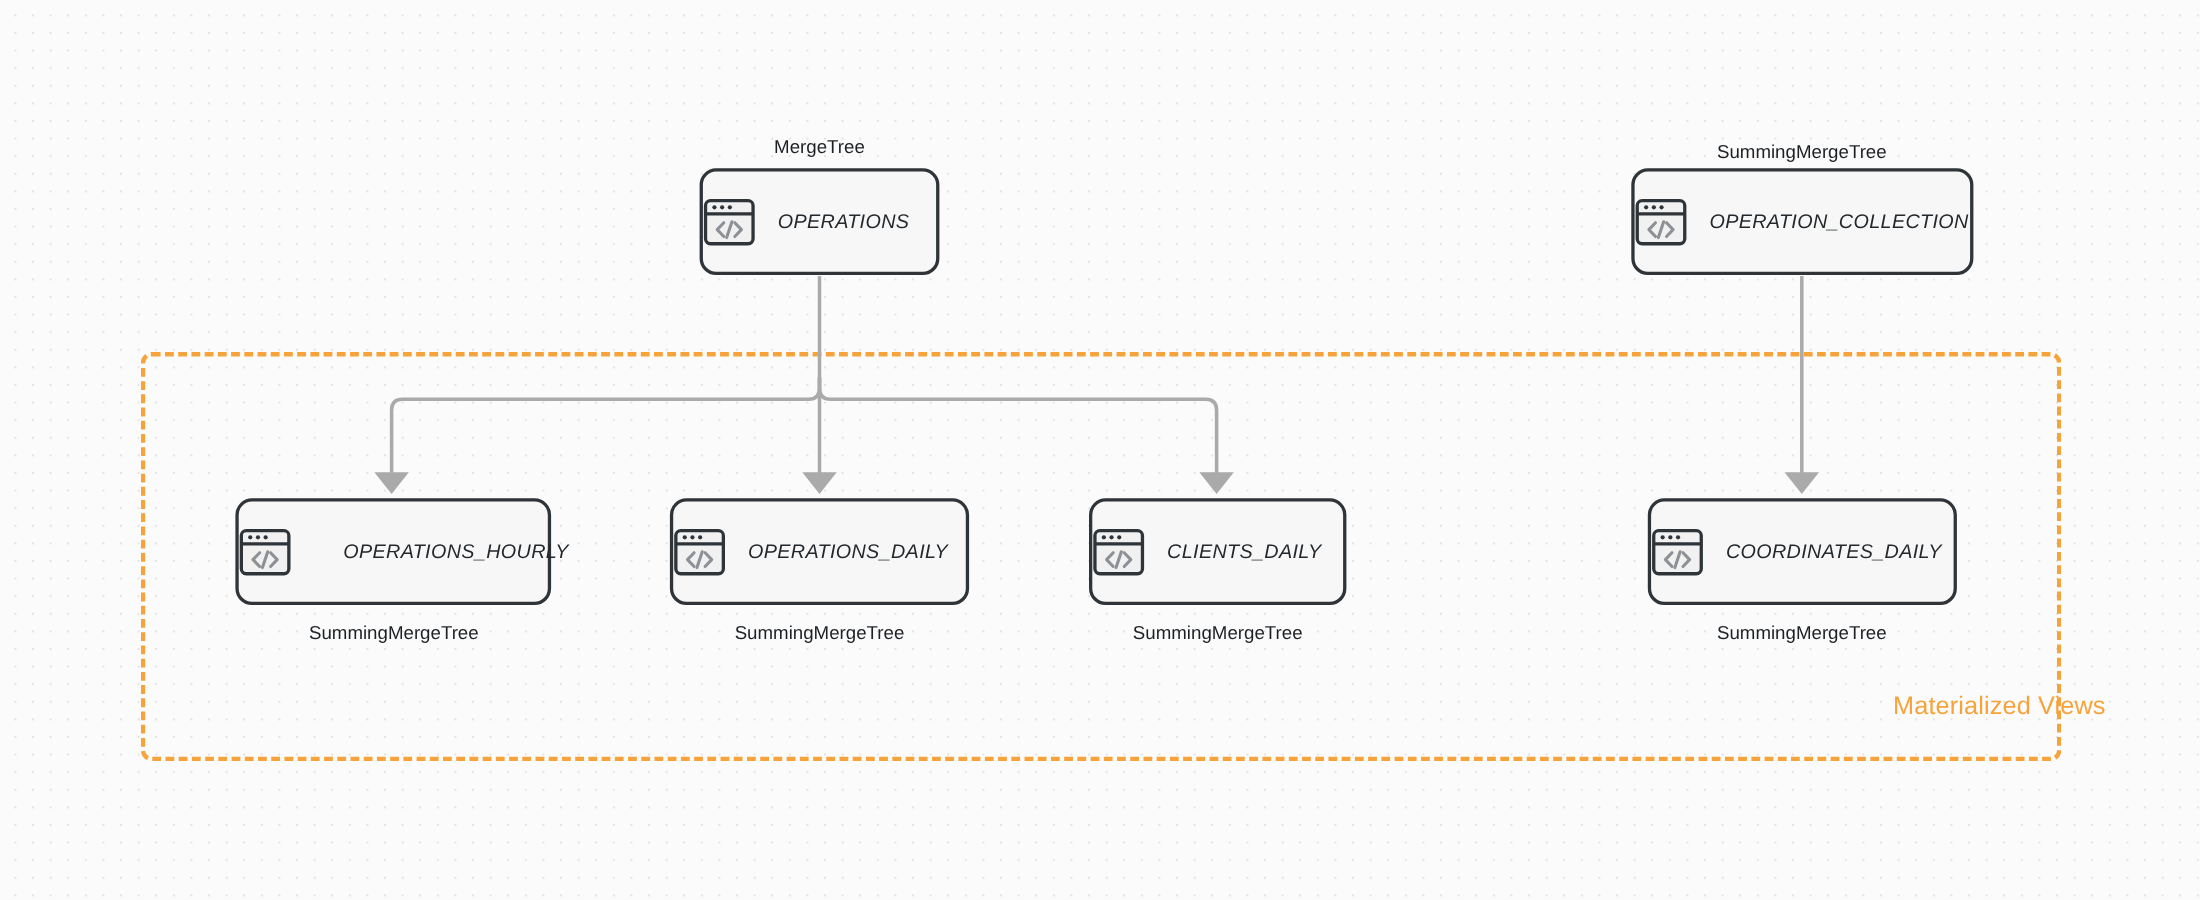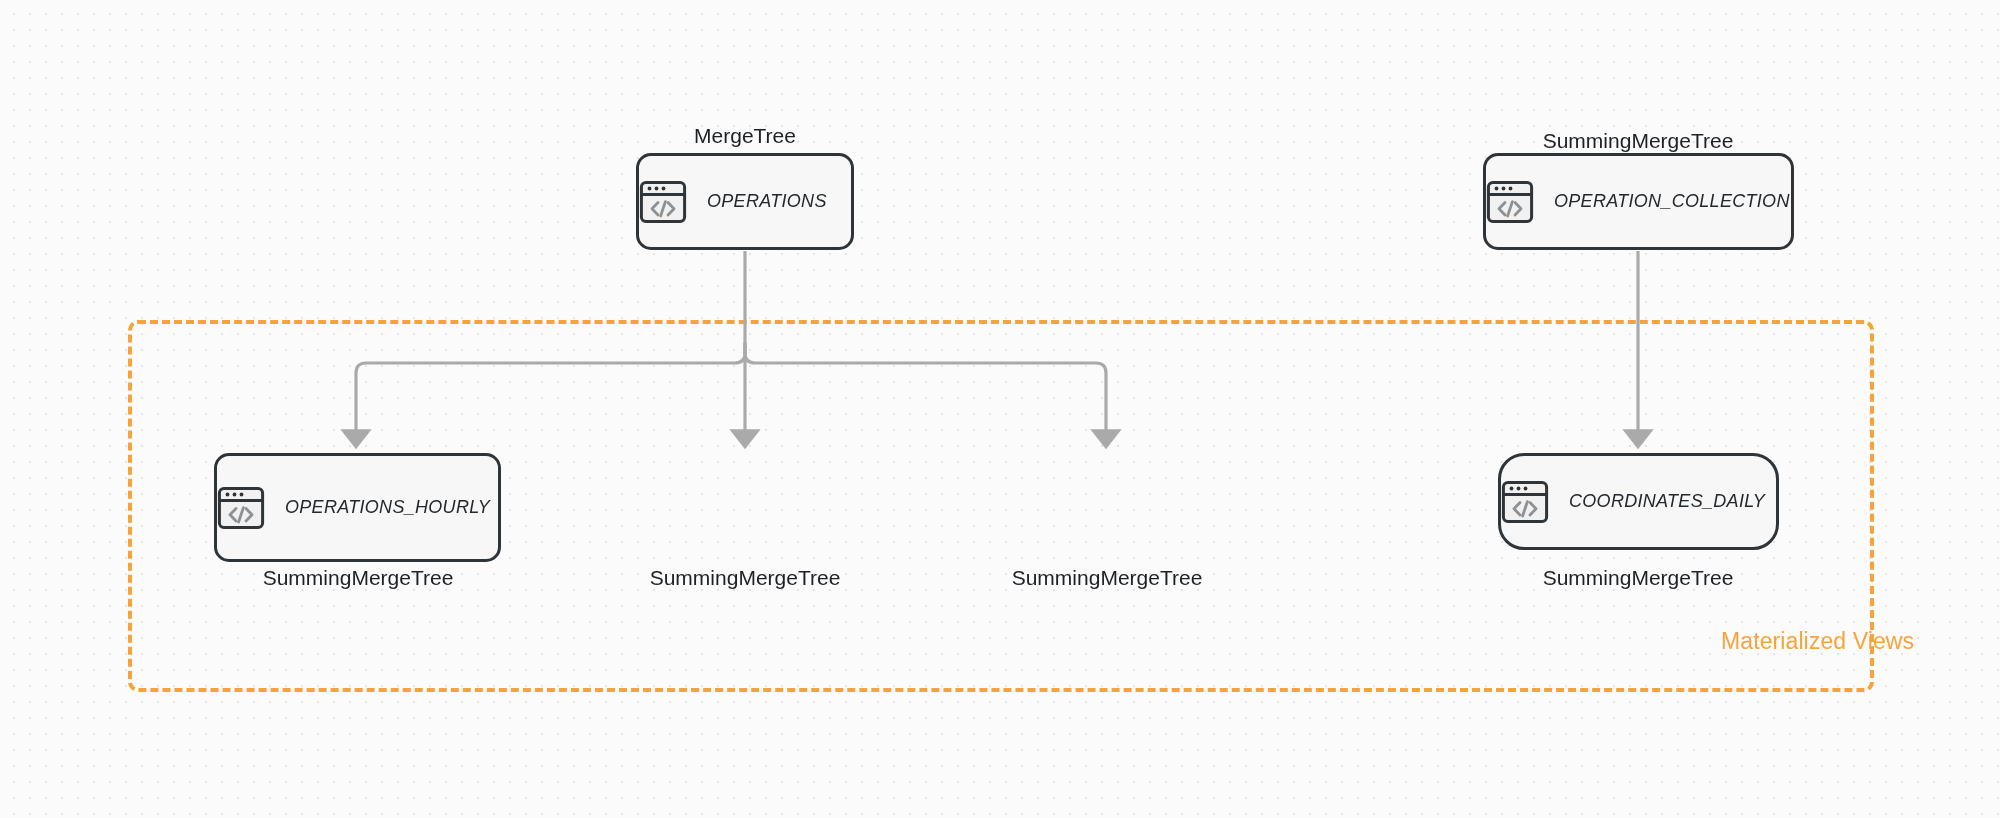--- a/index.html
+++ b/index.html
@@ -67,21 +67,21 @@
     font-style: italic;
     color: #23282c;
     letter-spacing: 0.3px;
     white-space: nowrap;
     margin-left: 20px;
   }
 
   
   .engine-label {
     position: absolute;
-    font-size: 21px;
+    font-size: 17px;
     color: #1d2125;
     white-space: nowrap;
     text-align: center;
   }
 
   .win-icon {
     flex: 0 0 auto;
     width: 48px;
     height: 44px;
     display: block;
@@ -142,37 +142,63 @@
       <circle cx="10.5" cy="8.5" r="1.9" fill="#2f3438"></circle>
       <circle cx="17.5" cy="8.5" r="1.9" fill="#2f3438"></circle>
       <circle cx="24.5" cy="8.5" r="1.9" fill="#2f3438"></circle>
       <path d="M 19 22.5 L 13 28.8 L 19 35" fill="none" stroke="#8d9196" stroke-width="2.8" stroke-linecap="round" stroke-linejoin="round"></path>
       <path d="M 29 22.5 L 35 28.8 L 29 35" fill="none" stroke="#8d9196" stroke-width="2.8" stroke-linecap="round" stroke-linejoin="round"></path>
       <path d="M 26.4 21.6 L 21.6 36" fill="none" stroke="#8d9196" stroke-width="2.8" stroke-linecap="round"></path>
     </svg>
     <span class="node-title">OPERATION_COLLECTION</span>
   </div>
 
-  <div class="node" style="left:214px; top:453px; width:287px; height:109px;">
+  <div class="node" style="left:214px; top:453px; width:287px; height:97px;gap:27px;">
     <svg class="win-icon" viewBox="0 0 48 44">
       <rect x="2.4" y="2.4" width="43.2" height="39.2" rx="4.5" ry="4.5" fill="#f1f1f1" stroke="#2f3438" stroke-width="3"></rect>
       <path d="M 2.4 14.5 L 45.6 14.5" stroke="#2f3438" stroke-width="3"></path>
       <circle cx="10.5" cy="8.5" r="1.9" fill="#2f3438"></circle>
       <circle cx="17.5" cy="8.5" r="1.9" fill="#2f3438"></circle>
       <circle cx="24.5" cy="8.5" r="1.9" fill="#2f3438"></circle>
       <path d="M 19 22.5 L 13 28.8 L 19 35" fill="none" stroke="#8d9196" stroke-width="2.8" stroke-linecap="round" stroke-linejoin="round"></path>
       <path d="M 29 22.5 L 35 28.8 L 29 35" fill="none" stroke="#8d9196" stroke-width="2.8" stroke-linecap="round" stroke-linejoin="round"></path>
       <path d="M 26.4 21.6 L 21.6 36" fill="none" stroke="#8d9196" stroke-width="2.8" stroke-linecap="round"></path>
     </svg>
     <span class="node-title">OPERATIONS_HOURLY</span>
   </div>
 
-
-
-  <div class="node" style="left:1498px; top:453px; width:281px; height:97px;border-radius:26px;">
+  <div class="node" style="left:609px; top:453px; width:272px; height:97px;">
+    <svg class="win-icon" viewBox="0 0 48 44">
+      <rect x="2.4" y="2.4" width="43.2" height="39.2" rx="4.5" ry="4.5" fill="#f1f1f1" stroke="#2f3438" stroke-width="3"></rect>
+      <path d="M 2.4 14.5 L 45.6 14.5" stroke="#2f3438" stroke-width="3"></path>
+      <circle cx="10.5" cy="8.5" r="1.9" fill="#2f3438"></circle>
+      <circle cx="17.5" cy="8.5" r="1.9" fill="#2f3438"></circle>
+      <circle cx="24.5" cy="8.5" r="1.9" fill="#2f3438"></circle>
+      <path d="M 19 22.5 L 13 28.8 L 19 35" fill="none" stroke="#8d9196" stroke-width="2.8" stroke-linecap="round" stroke-linejoin="round"></path>
+      <path d="M 29 22.5 L 35 28.8 L 29 35" fill="none" stroke="#8d9196" stroke-width="2.8" stroke-linecap="round" stroke-linejoin="round"></path>
+      <path d="M 26.4 21.6 L 21.6 36" fill="none" stroke="#8d9196" stroke-width="2.8" stroke-linecap="round"></path>
+    </svg>
+    <span class="node-title">OPERATIONS_DAILY</span>
+  </div>
+
+  <div class="node" style="left:990px; top:453px; width:234px; height:97px;">
+    <svg class="win-icon" viewBox="0 0 48 44">
+      <rect x="2.4" y="2.4" width="43.2" height="39.2" rx="4.5" ry="4.5" fill="#f1f1f1" stroke="#2f3438" stroke-width="3"></rect>
+      <path d="M 2.4 14.5 L 45.6 14.5" stroke="#2f3438" stroke-width="3"></path>
+      <circle cx="10.5" cy="8.5" r="1.9" fill="#2f3438"></circle>
+      <circle cx="17.5" cy="8.5" r="1.9" fill="#2f3438"></circle>
+      <circle cx="24.5" cy="8.5" r="1.9" fill="#2f3438"></circle>
+      <path d="M 19 22.5 L 13 28.8 L 19 35" fill="none" stroke="#8d9196" stroke-width="2.8" stroke-linecap="round" stroke-linejoin="round"></path>
+      <path d="M 29 22.5 L 35 28.8 L 29 35" fill="none" stroke="#8d9196" stroke-width="2.8" stroke-linecap="round" stroke-linejoin="round"></path>
+      <path d="M 26.4 21.6 L 21.6 36" fill="none" stroke="#8d9196" stroke-width="2.8" stroke-linecap="round"></path>
+    </svg>
+    <span class="node-title">CLIENTS_DAILY</span>
+  </div>
+
+  <div class="node" style="left:1498px; top:453px; width:281px; height:97px;">
     <svg class="win-icon" viewBox="0 0 48 44">
       <rect x="2.4" y="2.4" width="43.2" height="39.2" rx="4.5" ry="4.5" fill="#f1f1f1" stroke="#2f3438" stroke-width="3"></rect>
       <path d="M 2.4 14.5 L 45.6 14.5" stroke="#2f3438" stroke-width="3"></path>
       <circle cx="10.5" cy="8.5" r="1.9" fill="#2f3438"></circle>
       <circle cx="17.5" cy="8.5" r="1.9" fill="#2f3438"></circle>
       <circle cx="24.5" cy="8.5" r="1.9" fill="#2f3438"></circle>
       <path d="M 19 22.5 L 13 28.8 L 19 35" fill="none" stroke="#8d9196" stroke-width="2.8" stroke-linecap="round" stroke-linejoin="round"></path>
       <path d="M 29 22.5 L 35 28.8 L 29 35" fill="none" stroke="#8d9196" stroke-width="2.8" stroke-linecap="round" stroke-linejoin="round"></path>
       <path d="M 26.4 21.6 L 21.6 36" fill="none" stroke="#8d9196" stroke-width="2.8" stroke-linecap="round"></path>
     </svg>

